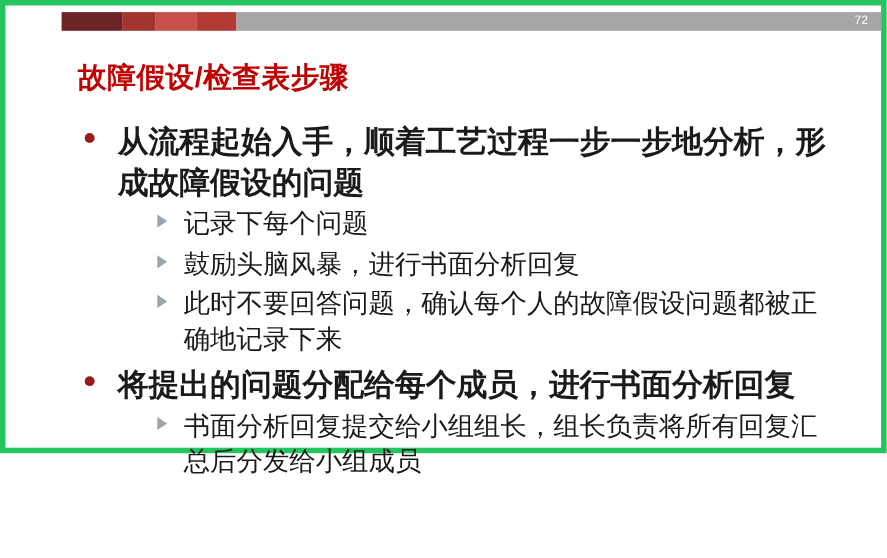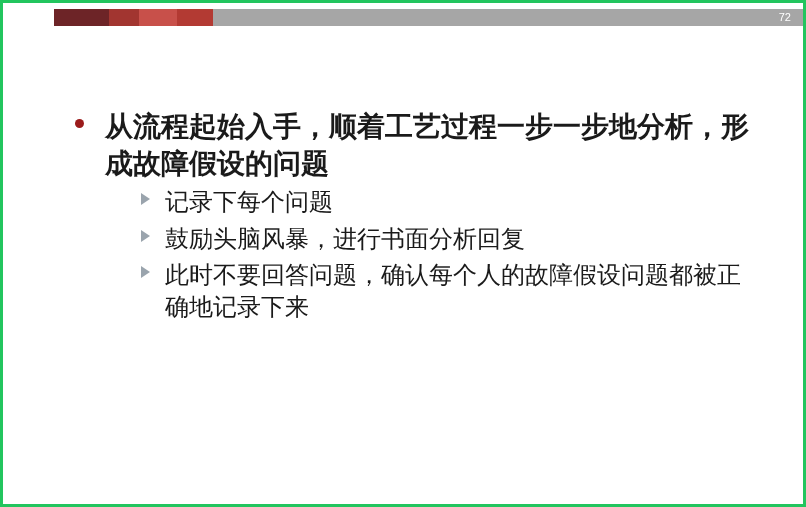--- a/index.html
+++ b/index.html
@@ -9,24 +9,24 @@
   }
   body {
     width: 806px;
     height: 507px;
     font-family: "Liberation Sans", sans-serif;
     overflow: hidden;
   }
   .slide {
     position: relative;
     width: 806px;
-    height: 507px;
+    height: 412px;
     background: #ffffff;
     box-sizing: border-box;
-    border: 3px solid #22c55e;
+    border: 5px solid #22c55e;
   }
   
   .topbar {
     position: absolute;
     top: 6px;
     left: 51px;
     right: 0;
     height: 17px;
     display: flex;
   }
@@ -130,20 +130,21 @@
   <div class="topbar">
     <div class="seg seg-dark"></div>
     <div class="seg seg-mid"></div>
     <div class="seg seg-light"></div>
     <div class="seg seg-red"></div>
     <div class="seg seg-grey"></div>
   </div>
 
   <div class="page-number">72</div>
 
+  <div class="title">故障假设/检查表步骤</div>
 
   <div class="body">
     <ul class="level1">
 
       <li class="l1">
         <span class="bullet1"></span>
         <div class="text1">从流程起始入手，顺着工艺过程一步一步地分析，形成故障假设的问题</div>
         <ul class="level2">
           <li class="l2">
             <span class="bullet2"></span>
@@ -153,17 +154,27 @@
             <span class="bullet2"></span>
             <div class="text2">鼓励头脑风暴，进行书面分析回复</div>
           </li>
           <li class="l2">
             <span class="bullet2"></span>
             <div class="text2">此时不要回答问题，确认每个人的故障假设问题都被正确地记录下来</div>
           </li>
         </ul>
       </li>
 
+      <li class="l1">
+        <span class="bullet1"></span>
+        <div class="text1">将提出的问题分配给每个成员，进行书面分析回复</div>
+        <ul class="level2">
+          <li class="l2">
+            <span class="bullet2"></span>
+            <div class="text2">书面分析回复提交给小组组长，组长负责将所有回复汇总后分发给小组成员</div>
+          </li>
+        </ul>
+      </li>
 
     </ul>
   </div>
 
 </div>
 
 </body></html>

